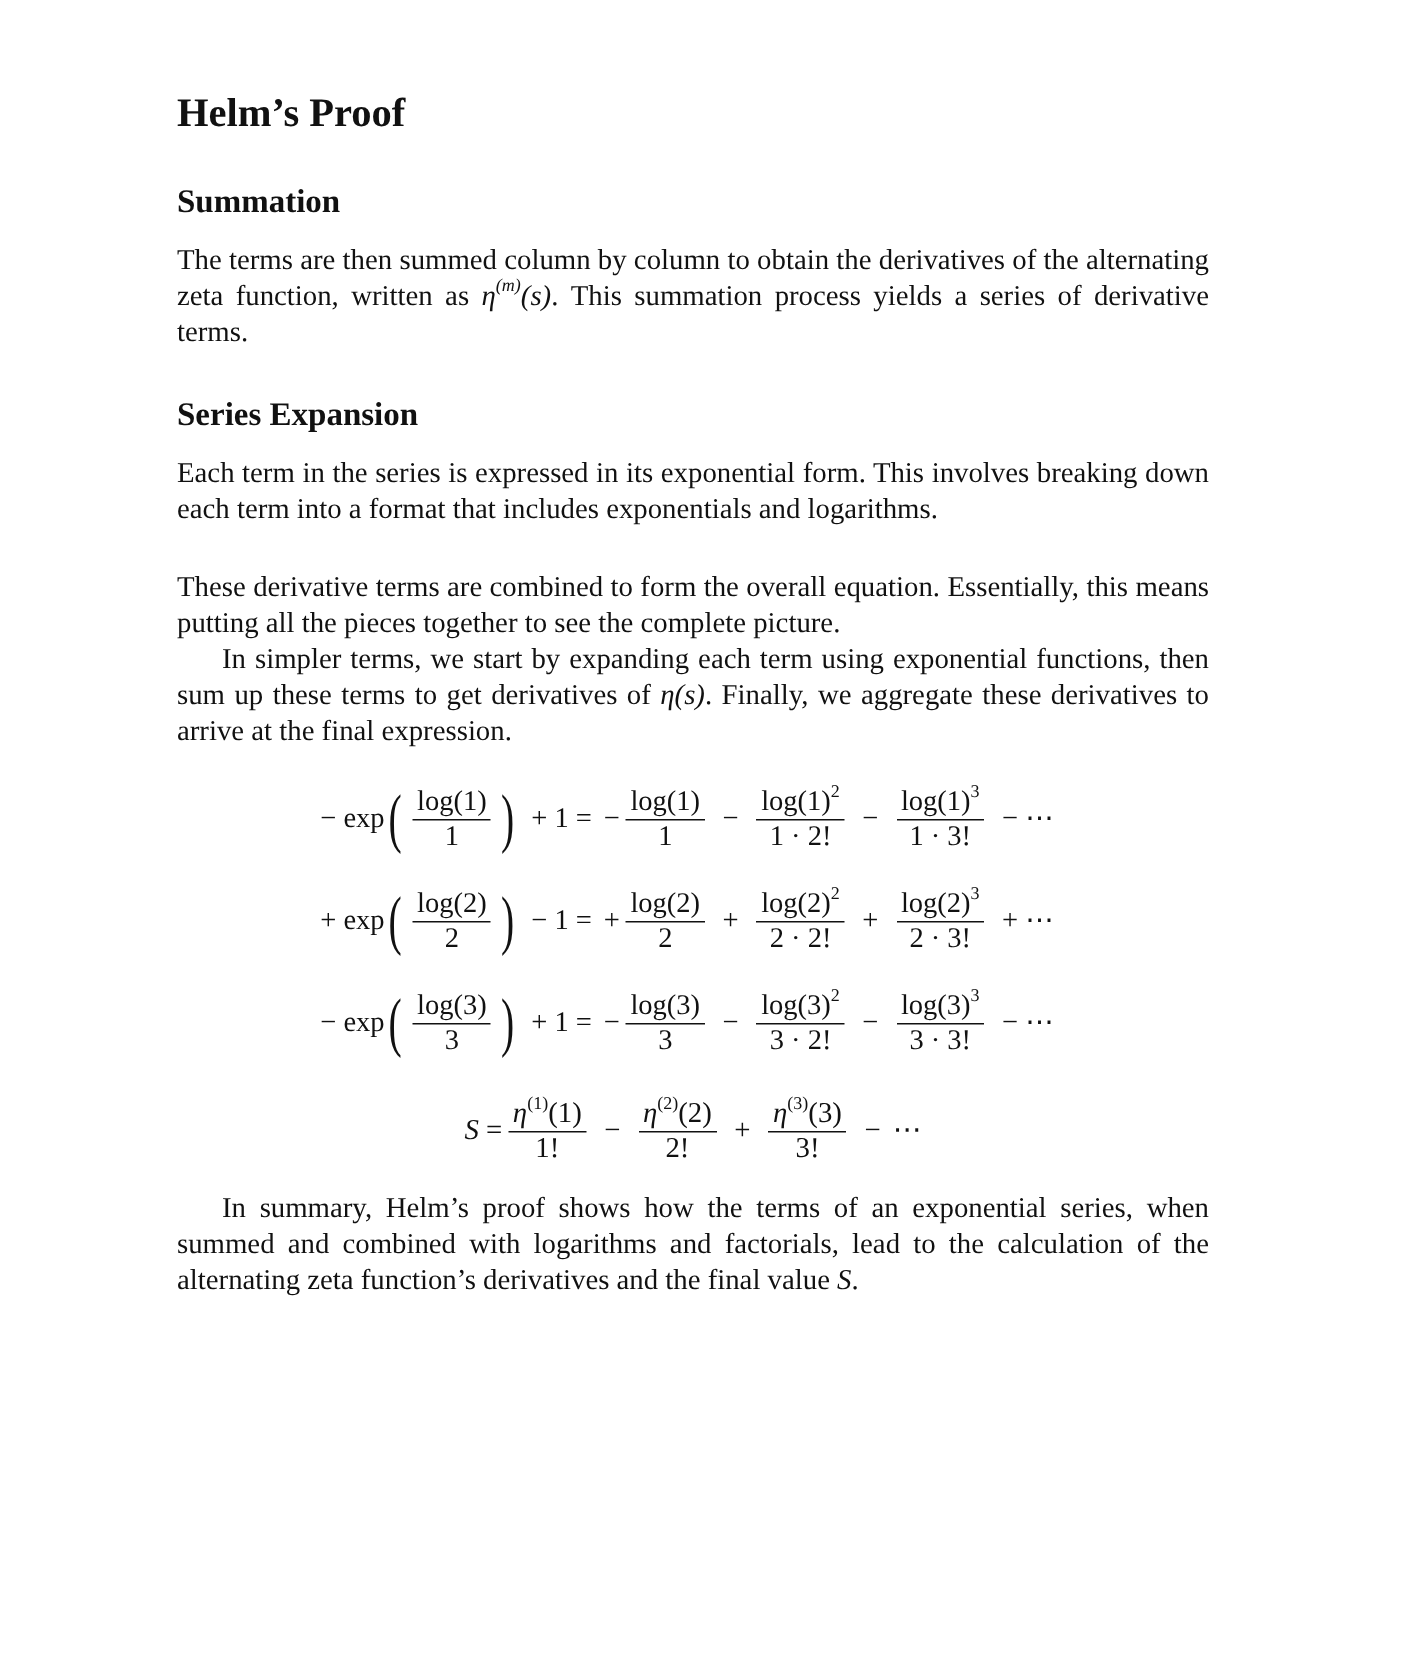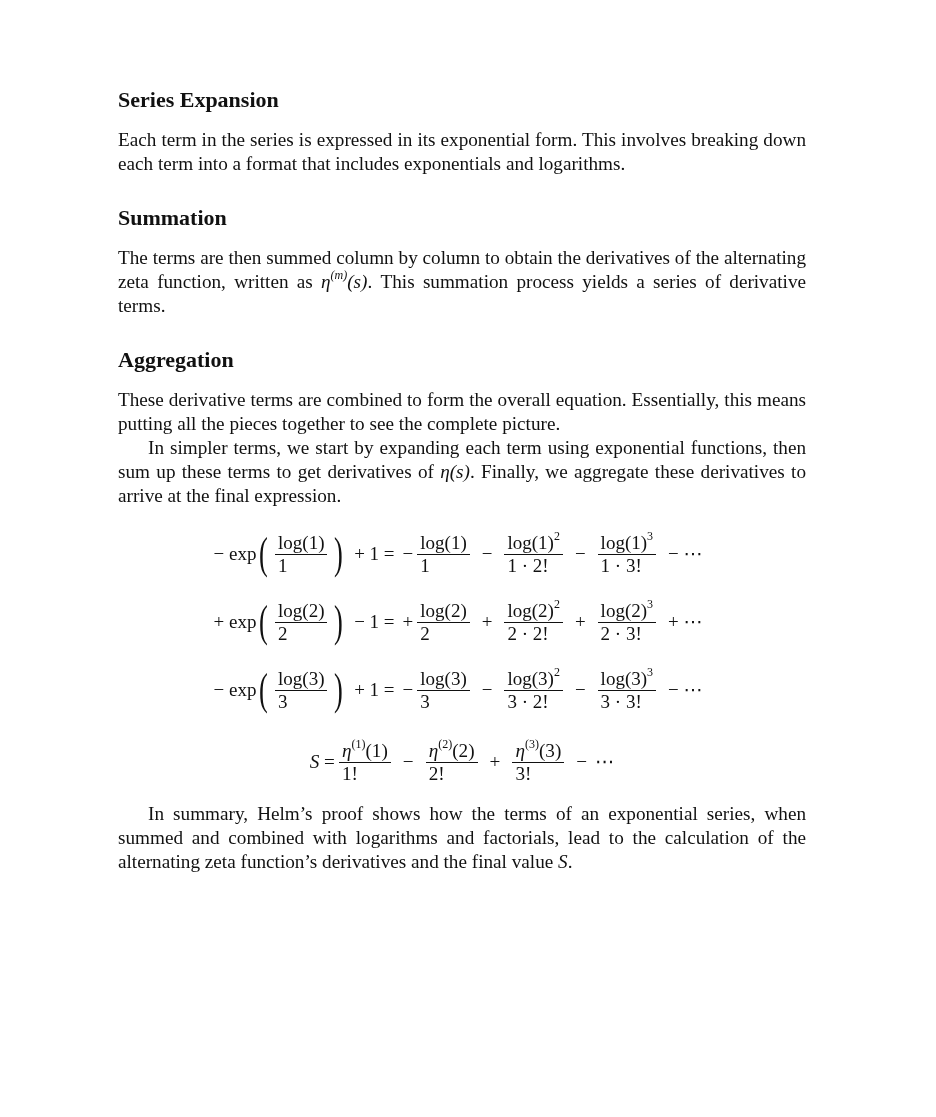--- a/index.html
+++ b/index.html
@@ -6,45 +6,45 @@
   body { width:936px; height:1117px; position:relative; font-family:"DejaVu Serif","Liberation Serif",serif; color:#111; }
   .page { position:absolute; left:118px; top:58px; width:688px; font-family:"Liberation Serif",serif; font-size:19.2px; line-height:24px; text-align:justify; }
   h1 { font-size:27px; font-weight:bold; margin:0 0 26px 0; line-height:34px; }
   h2 { font-size:22px; font-weight:bold; margin:0 0 14px 0; line-height:28px; }
   p { margin:0; }
   .sec { margin-top:28px; }
   .indent { text-indent:30px;font-family:Liberation Serif, serif; }
   i { font-style:italic; }
   .eq-block { margin:12px 0 6px 0; }
   .eqrow { display:flex; align-items:center; justify-content:center; height:68px; font-size:19px; }
-  .frac { display:inline-flex; flex-direction:column; margin:0 4px; vertical-align:middle; }
+  .frac { display:inline-flex; flex-direction:column; align-items:center; margin:0 4px; vertical-align:middle; }
   .frac .num { border-bottom:1px solid #111; padding:0 3px; line-height:22px; }
   .frac .den { padding:0 3px; line-height:22px; }
   .paren { font-size:44px; line-height:44px; font-weight:200; transform:scaleX(0.6); display:inline-block; }
   .op { margin:0 8px; }
   sup { font-size:12px; vertical-align:9px; line-height:0; }
   .S-eq { display:flex; align-items:center; justify-content:center; height:64px; margin:6px 0 8px 0; }
 </style>
 </head>
 <body>
 
 <div class="page">
+  <h1>Helm’s Proof</h1>
+
+  <div class="sec">
+    <h2>Summation</h2>
+    <p><span>The terms are then summed column by column to obtain the derivatives of the alternating zeta function, written as </span><i>η</i><sup><i>(m)</i></sup><i>(s)</i><span>. This summation process yields a series of derivative terms.</span></p>
+  </div>
 
   <div class="sec">
     <h2>Series Expansion</h2>
     <p>Each term in the series is expressed in its exponential form. This involves breaking down each term into a format that includes exponentials and logarithms.</p>
   </div>
 
   <div class="sec">
-    <h2>Summation</h2>
-    <p><span>The terms are then summed column by column to obtain the derivatives of the alternating zeta function, written as </span><i>η</i><sup><i>(m)</i></sup><i>(s)</i><span>. This summation process yields a series of derivative terms.</span></p>
-  </div>
-
-  <div class="sec">
-    <h2>Aggregation</h2>
     <p>These derivative terms are combined to form the overall equation. Essentially, this means putting all the pieces together to see the complete picture.</p>
     <p class="indent"><span>In simpler terms, we start by expanding each term using exponential functions, then sum up these terms to get derivatives of </span><i>η(s)</i><span>. Finally, we aggregate these derivatives to arrive at the final expression.</span></p>
   </div>
 
   <div class="eq-block" id="eqs">
       <div class="eqrow">
         <span>− exp</span> 
         <span class="paren">(</span>
         <span class="frac">
           <span class="num">log(1)</span>

